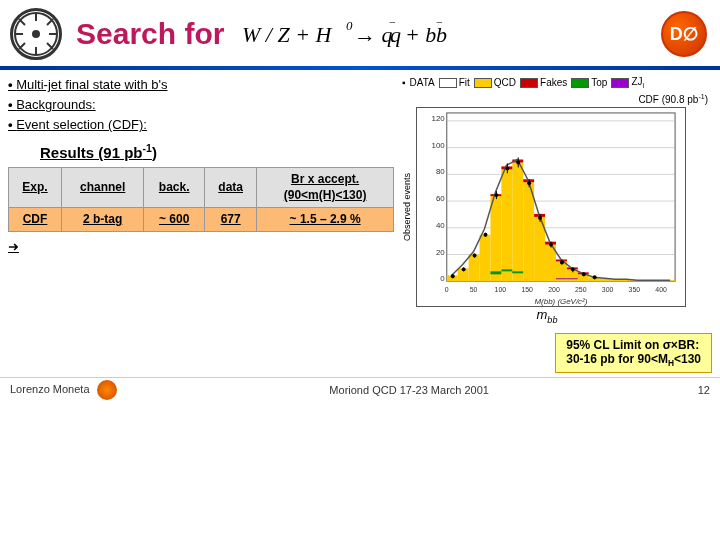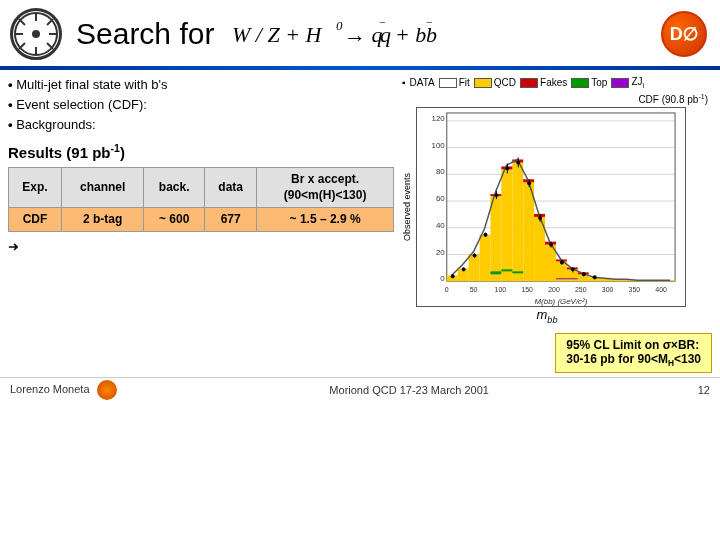--- a/index.html
+++ b/index.html
@@ -29,22 +29,22 @@
       justify-content: center;
       font-size: 22px;
       font-weight: bold;
       color: #333;
       background: #fff;
       flex-shrink: 0;
     }
     .header-title {
       margin-left: 14px;
       font-size: 30px;
-      font-weight: normal;
-      color: #000000;
+      font-weight: bold;
+      color: #be185d;
       flex-shrink: 0;
     }
     .formula-area {
       margin-left: 18px;
       font-size: 20px;
       font-style: italic;
       color: #c2410c;
       flex: 1;
       display: flex;
       align-items: center;
@@ -85,40 +85,42 @@
       padding: 4px 8px 4px 8px;
       gap: 8px;
     }
 
     
     .left-panel {
       flex: 1;
       font-size: 13px;
       color: #000;
       line-height: 1.4;
+      text-decoration: underline;
     }
 
     .bullet-list {
       list-style: none;
       padding: 0;
     }
     .bullet-list > li {
       margin-bottom: 2px;
     }
     .bullet-list > li::before {
       content: '• ';
       font-weight: bold;
     }
 
     .results-title {
       font-size: 15px;
       font-weight: bold;
       margin-top: 6px;
       margin-bottom: 4px;
       color: #000;
+      margin-left: 32px;
     }
 
     
     .data-table {
       width: 100%;
       border-collapse: collapse;
       font-size: 12px;
       margin-bottom: 6px;
       border-radius: 7px;
     }
@@ -285,22 +287,22 @@
   </div>
 </div>
 
 <div class="divider"></div>
 
 <div class="main">
 
   <div class="left-panel">
     <ul class="bullet-list">
       <li>Multi-jet final state with b's</li>
+      <li>Backgrounds:</li>
       <li>Event selection (CDF):</li>
-      <li>Backgrounds:</li>
     </ul>
 
     <div class="results-title">
       Results (91 pb<sup>-1</sup>)
     </div>
 
     <table class="data-table">
       <thead>
         <tr>
           <th>Exp.</th>

